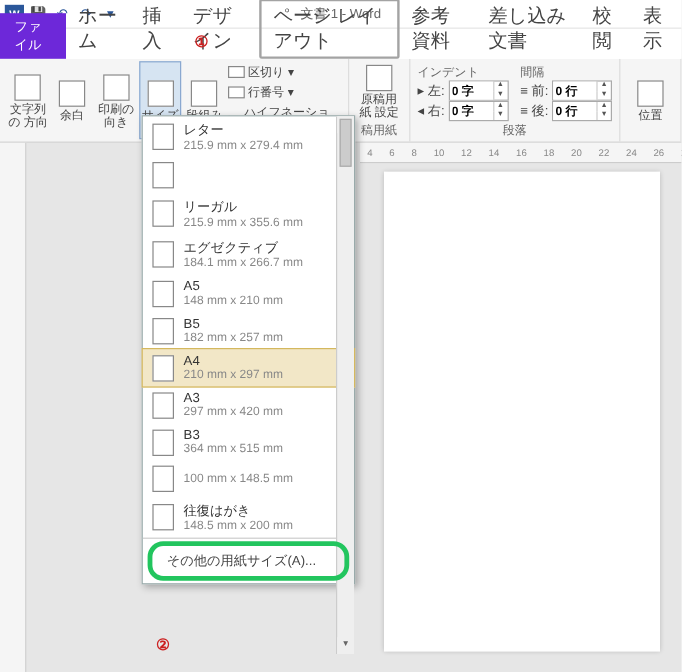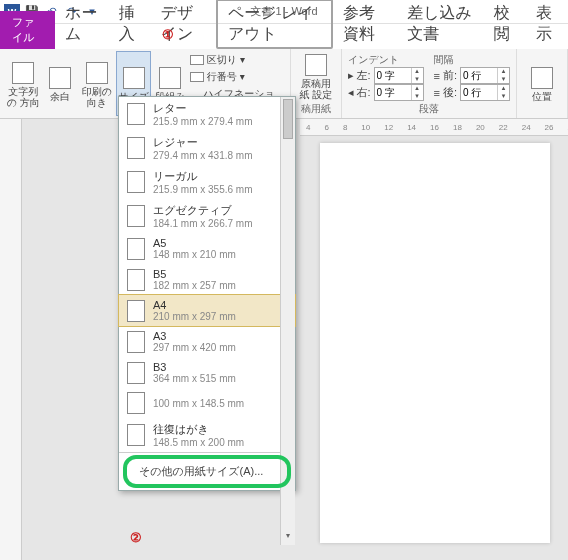--- a/index.html
+++ b/index.html
@@ -2,36 +2,36 @@
 <html><head>
 <meta charset="utf-8">
 <style>
   * { box-sizing: border-box; margin: 0; padding: 0; font-family: "Meiryo UI", "Yu Gothic UI", sans-serif; }
   body { width: 568px; height: 560px; background: #fff; font-size: 11px; color: #444; overflow: hidden; position: relative; }
   .titlebar { height: 24px; background: #fff; display: flex; align-items: center; border-bottom: 1px solid #e0e0e0; }
   .qat { display: flex; align-items: center; gap: 4px; padding-left: 4px; }
   .qat-icon { width: 16px; height: 16px; display:flex; align-items:center; justify-content:center; color:#2b579a; font-size:11px; }
   .title-text { position:absolute; left:50%; transform:translateX(-50%); color:#666; }
   .tabs { height: 25px; background:#fff; display:flex; align-items:flex-end; padding-left:0; position:relative; }
-  .file-tab { background:#a21caf; color:#fff; padding:4px 12px; font-size:11px; }
+  .file-tab { background:#6d28d9; color:#fff; padding:4px 12px; font-size:11px; }
   .tab { padding:4px 10px; color:#444; font-size:16px; cursor:pointer; }
   .tab.active { border:2px solid #a3a3a3; border-radius:2px; padding:2px 10px; }
   .callout1 { position:absolute; left:162px; top:3px; color:#cc2020; font-weight:bold; font-size:13px; }
   .ribbon { height:70px; background:#f5f5f5; border-bottom:1px solid #ccc; display:flex; }
   .group { border-right:1px solid #ddd; padding:2px 6px; display:flex; flex-direction:column; }
   .group-body { display:flex; gap:2px; flex:1; }
   .big-btn { width:38px; display:flex; flex-direction:column; align-items:center; justify-content:center; font-size:10px; gap:2px; padding-top:2px; }
   .big-btn .ico { width:22px; height:22px; border:1px solid #888; background:#fff; }
   .big-btn .lbl { line-height:1.1; text-align:center; }
   .small-row { display:flex; align-items:center; gap:3px; font-size:10px; padding:1px 0; }
   .small-ico { width:14px; height:10px; border:1px solid #888; background:#fff; display:inline-block; }
   .indent-grp { padding:4px 6px; }
   .indent-row { display:flex; align-items:center; gap:3px; }
   .spin { display:inline-flex; border:1px solid #aaa; background:#fff; height:17px; }
-  .spin input { border:none; width:36px; font-size:10px; padding:0 2px; }
+  .spin input { border:none; width:36px; font-size:10px; padding:0 2px;font-weight:bold; }
   .spin .arr { width:12px; display:flex; flex-direction:column; }
   .spin .arr span { height:8px; line-height:6px; text-align:center; font-size:7px; color:#555; border-left:1px solid #ccc; }
   .group-label { font-size:10px; color:#666; text-align:center; padding-top:1px; position:relative; }
   .doc-area { position:relative; background:#e6e6e6; height:calc(560px - 119px); }
   .ruler-v { position:absolute; left:0; top:0; width:22px; height:100%; background:#f5f5f5; border-right:1px solid #ccc; }
   .ruler-h { position:absolute; left:300px; right:0; top:0; height:17px; background:#f5f5f5; border-bottom:1px solid #ccc; display:flex; align-items:center; font-size:8px; color:#888; gap:14px; padding-left:6px; }
   .paper { position:absolute; left:320px; top:24px; width:230px; height:400px; background:#fff; box-shadow:0 0 4px rgba(0,0,0,0.2); }
   .dropdown { position:absolute; left:118px; top:96px; width:178px; background:#fff; border:1px solid #9aa; box-shadow:2px 2px 6px rgba(0,0,0,0.3); }
   .dd-item { display:flex; align-items:center; gap:8px; padding:4px 8px; cursor:pointer; }
   .dd-item.sel { background:#f2e7c7; border:1px solid #d4b85e; margin:-1px; }
@@ -221,24 +221,20 @@
   </div>
 <div class="dd-item">
       <div class="dd-ico"></div>
       <div class="dd-txt">
         <span class="dd-name">レター</span>
         <span class="dd-dim">215.9 mm x 279.4 mm</span>
       </div>
     </div>
     <div class="dd-item">
       <div class="dd-ico"></div>
-      <div class="dd-txt">
-        <span class="dd-name">レジャー</span>
-        <span class="dd-dim">279.4 mm x 431.8 mm</span>
-      </div>
     </div>
     <div class="dd-item">
       <div class="dd-ico"></div>
       <div class="dd-txt">
         <span class="dd-name">リーガル</span>
         <span class="dd-dim">215.9 mm x 355.6 mm</span>
       </div>
     </div>
     <div class="dd-item">
       <div class="dd-ico"></div>

